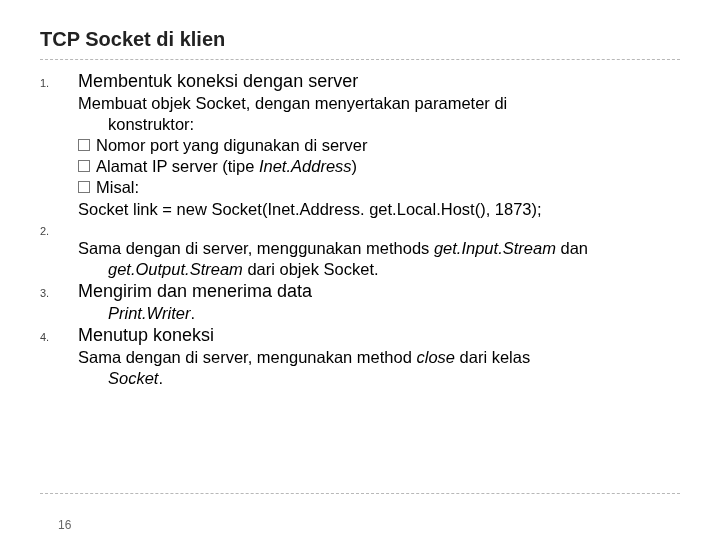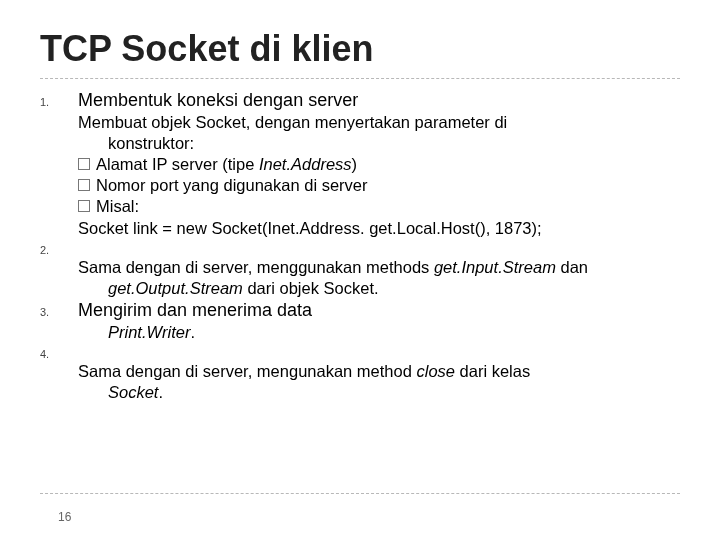--- a/index.html
+++ b/index.html
@@ -13,21 +13,21 @@
     overflow: hidden;
   }
   .slide {
     box-sizing: border-box;
     width: 720px;
     height: 540px;
     padding: 28px 40px 0 40px;
     position: relative;
   }
   .title {
-    font-size: 36px;
+    font-size: 20px;
     font-weight: bold;
     color: #222;
     margin: 0 0 6px 0;
   }
   .divider {
     border: none;
     border-top: 1px dashed #b8b8b8;
     margin: 8px 0 10px 0;
   }
   .content {
@@ -73,21 +73,21 @@
     border: none;
     border-top: 1px dashed #b8b8b8;
     position: absolute;
     left: 40px;
     right: 40px;
     bottom: 38px;
   }
   .page-num {
     position: absolute;
     left: 58px;
-    bottom: 16px;
+    bottom: 8px;
     font-size: 12px;
     color: #666;
   }
 </style>
 </head>
 <body>
 
 <div class="slide">
 
   <h1 class="title">TCP Socket di klien</h1>
@@ -96,24 +96,24 @@
   <div class="content">
 
     <div class="num-row">
       <div class="num-label">1.</div>
       <div class="num-head">Membentuk koneksi dengan server</div>
     </div>
     <div class="body-block">
       <div>Membuat objek Socket, dengan menyertakan parameter di</div>
       <div class="indent2">konstruktor:</div>
       <div>
-        <span class="checkbox"></span><span><span>Alamat IP server (tipe </span><em class="it">Inet.Address</em><span>)</span></span>
+        <span class="checkbox"></span><span>Nomor port yang digunakan di server</span>
       </div>
       <div>
-        <span class="checkbox"></span><span>Nomor port yang digunakan di server</span>
+        <span class="checkbox"></span><span><span>Alamat IP server (tipe </span><em class="it">Inet.Address</em><span>)</span></span>
       </div>
       <div>
         <span class="checkbox"></span><span>Misal:</span>
       </div>
       <div>Socket link = new Socket(Inet.Address. get.Local.Host(), 1873);</div>
     </div>
 
     <div class="num-row">
       <div class="num-label">2.</div>
     </div>
@@ -131,20 +131,21 @@
       <div class="num-head">Mengirim dan menerima data</div>
     </div>
     <div class="body-block">
       <div class="indent2">
         <em class="it">Print.Writer</em><span>.</span>
       </div>
     </div>
 
     <div class="num-row">
       <div class="num-label">4.</div>
+      <div class="num-head">Menutup koneksi</div>
     </div>
     <div class="body-block">
       <div>
         <span>Sama dengan di server, mengunakan method </span><em class="it">close</em><span> dari kelas</span>
       </div>
       <div class="indent2">
         <em class="it">Socket</em><span>.</span>
       </div>
     </div>
 

